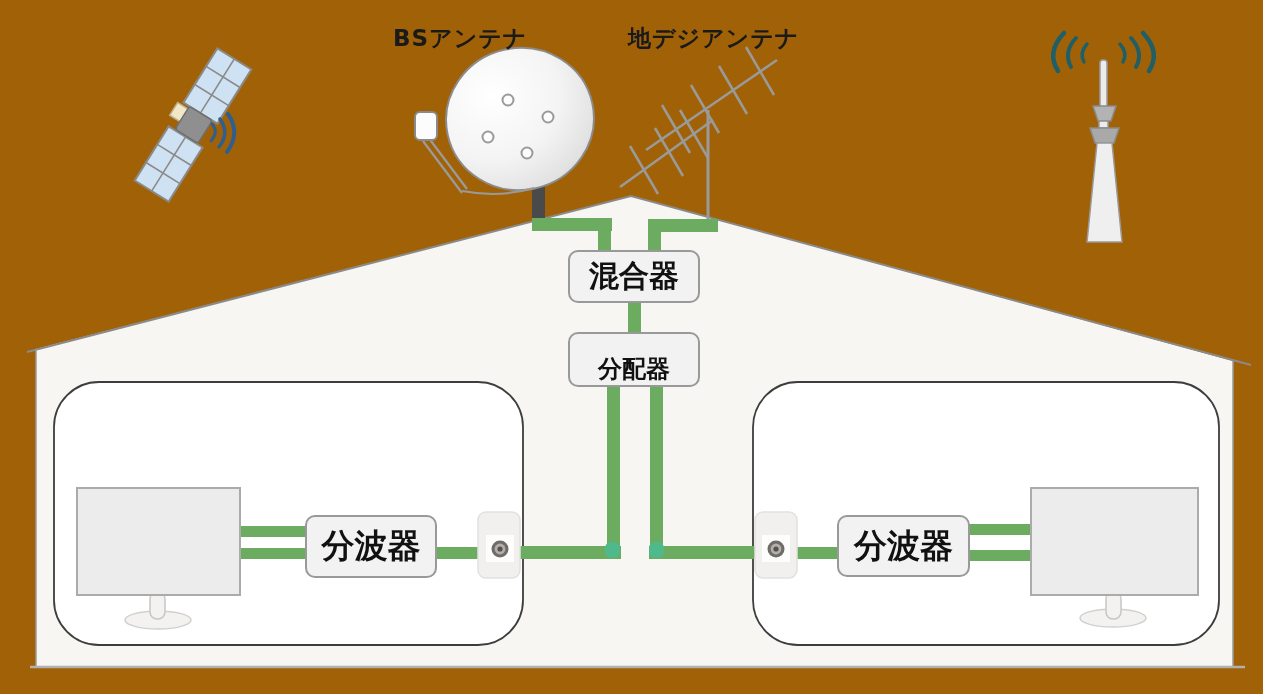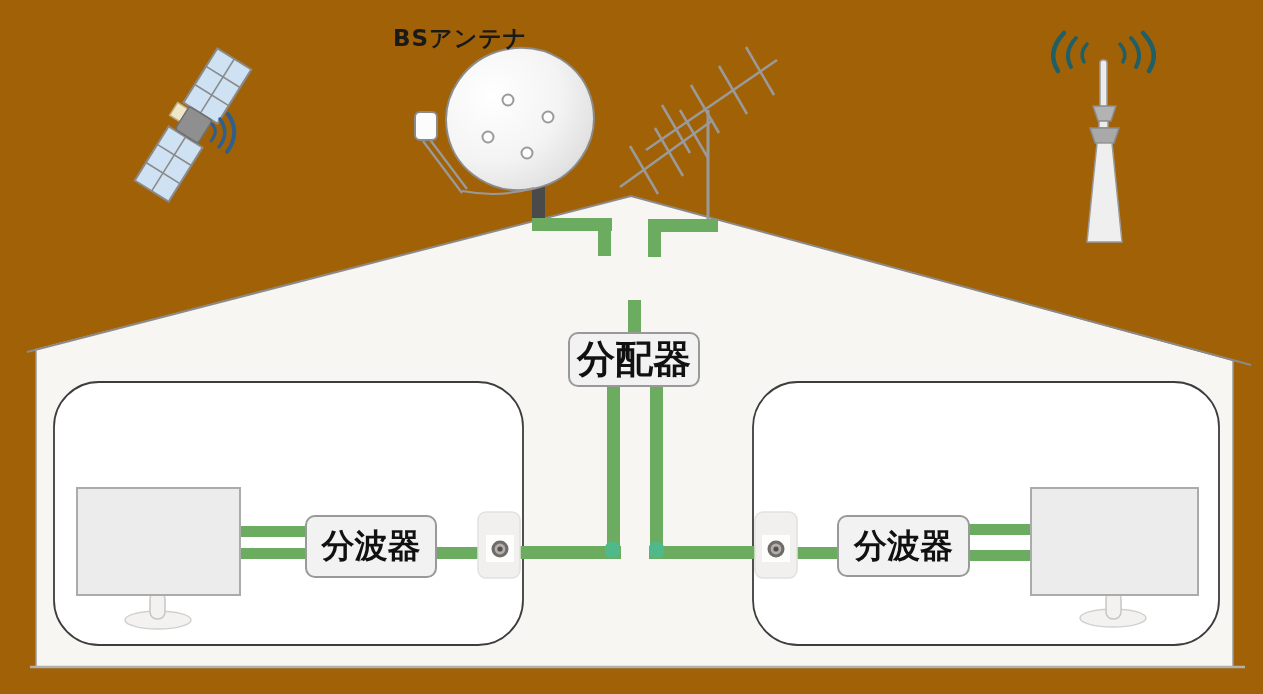--- a/index.html
+++ b/index.html
@@ -23,21 +23,21 @@
     position:absolute;
     background:#F2F2F2;
     border:2px solid #999999;
     border-radius:10px;
     display:flex;align-items:center;justify-content:center;
     font-weight:bold;color:#111111;
     white-space:nowrap;
     box-sizing:border-box;
   }
   #box-mixer{left:568px;top:250px;width:132px;height:53px;font-size:30px;}
-  #box-distributor{left:568px;top:332px;width:132px;height:55px;font-size:38px;}
+  #box-distributor{left:568px;top:332px;width:132px;height:55px;font-size:24px;align-items:flex-end;}
   #box-separator-left{left:305px;top:515px;width:132px;height:63px;font-size:33px;}
   #box-separator-right{left:837px;top:515px;width:133px;height:62px;font-size:33px;}
   #label-bs{left:393px;top:23px;}
   #label-terrestrial{left:628px;top:23px;}
 </style>
 </head>
 <body>
 
 <div class="canvas">
 
@@ -172,21 +172,25 @@
     <g>
       <rect x="755" y="512" width="42" height="66" rx="8" fill="#F1F0EE" stroke="#E3E1DE" stroke-width="1.5"></rect>
       <rect x="762" y="535" width="28" height="27" fill="#FDFDFC"></rect>
       <circle cx="776" cy="549" r="8.5" fill="#6F6B68"></circle>
       <circle cx="776" cy="549" r="5.4" fill="#B3AFAB"></circle>
       <circle cx="776" cy="549" r="2.6" fill="#55514E"></circle>
     </g>
   </svg>
 
   <div class="top-label" id="label-bs">BSアンテナ</div>
+  <div class="top-label" id="label-terrestrial">地デジアンテナ</div>
 
+  <div class="device-box" id="box-mixer">
+    <span>混合器</span>
+  </div>
   <div class="device-box" id="box-distributor">
     <span>分配器</span>
   </div>
   <div class="device-box" id="box-separator-left">
     <span>分波器</span>
   </div>
   <div class="device-box" id="box-separator-right">
     <span>分波器</span>
   </div>
 

